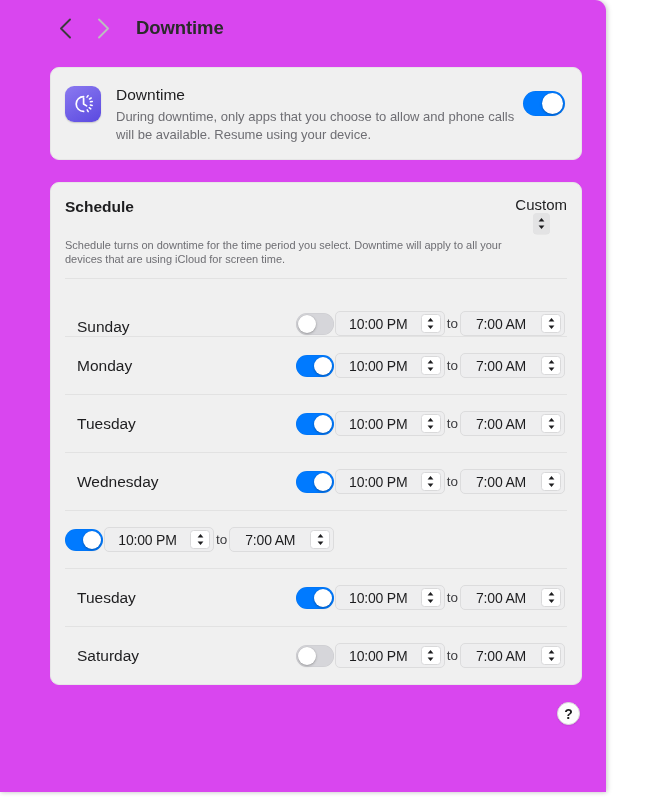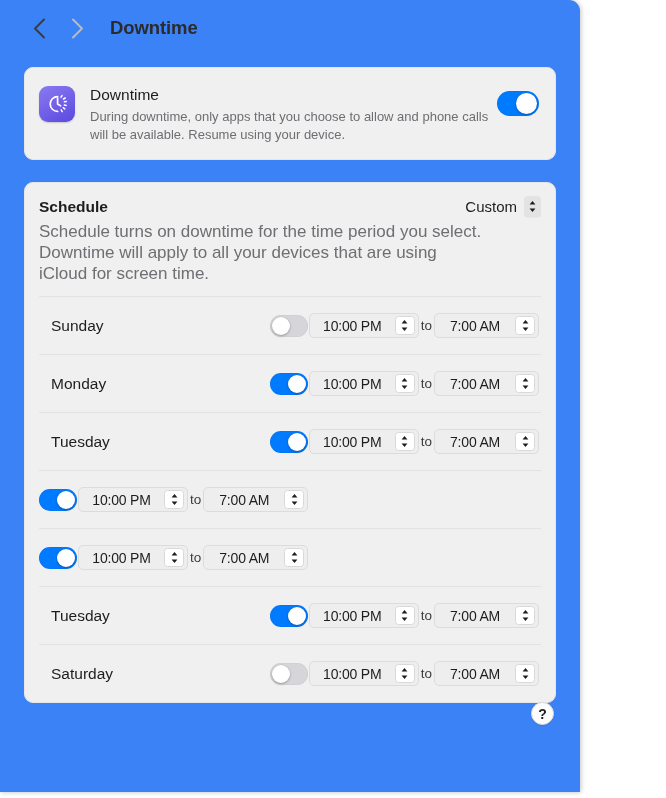--- a/index.html
+++ b/index.html
@@ -14,25 +14,26 @@
     -webkit-font-smoothing: antialiased;
     overflow: hidden;
   }
 
   .window {
     position: absolute;
     left: 0;
     top: 0;
     width: 580px;
     height: 792px;
-    background: #3b82f6;
+    background: #d946ef;
     border-top-right-radius: 11px;
     border-bottom-right-radius: 0;
     box-shadow: 2px 0 5px rgba(0,0,0,0.13), 0 1px 4px rgba(0,0,0,0.10);
     overflow: hidden;
+    padding-left: 26px;
   }
 
   
   .toolbar {
     display: flex;
     align-items: center;
     height: 56px;
     padding: 0 0 0 24px;
     box-sizing: border-box;
   }
@@ -163,37 +164,38 @@
     align-items: flex-start;
     justify-content: space-between;
   }
   .sched-title {
     font-size: 15.5px;
     font-weight: 700;
     color: #1d1d1f;
     line-height: 19px;
   }
   .sched-desc {
-    font-size: 17px;
+    font-size: 11px;
     color: #6e6e73;
-    line-height: 21px;
+    line-height: 14px;
     margin-top: 4px;
     max-width: 450px;
   }
 
   
   .popup-btn {
     display: flex;
     align-items: center;
-    gap: 7px;
+    gap: 0;
     background: none;
     border: 0;
     padding: 0;
     cursor: pointer;
     margin-top: -1px;
+    flex-direction: column;
   }
   .popup-label {
     font-size: 15px;
     color: #1d1d1f;
   }
   .chev-box {
     width: 17px;
     height: 21px;
     border-radius: 4px;
     background: #e3e3e4;
@@ -203,21 +205,21 @@
     box-shadow: 0 0.5px 0.5px rgba(0,0,0,0.07);
   }
 
   
   .day-row {
     display: flex;
     align-items: center;
     height: 57px;
     border-top: 1px solid #e2e2e2;
   }
-  .day-row:first-of-type { border-top: 1px solid #e2e2e2; }
+  .day-row:first-of-type { border-top: 1px solid #e2e2e2; align-items: flex-end; }
   .day-name {
     flex: 1 1 auto;
     font-size: 15.5px;
     color: #1d1d1f;
     padding-left: 12px;
   }
   .day-controls {
     flex: 0 0 auto;
     display: flex;
     align-items: center;
@@ -433,20 +435,21 @@
               <svg width="9" height="13" viewBox="0 0 9 13" fill="none">
                 <path d="M4.5 1L7.4 4.6H1.6L4.5 1Z" fill="#1d1d1f"></path>
                 <path d="M4.5 12L1.6 8.4H7.4L4.5 12Z" fill="#1d1d1f"></path>
               </svg>
             </div>
           </div>
         </div>
       </div>
 
       <div class="day-row">
+        <div class="day-name">Wednesday</div>
         <div class="day-controls">
           <button class="switch small on">
             <span class="knob"></span>
           </button>
           <div class="stepper">
             <div class="time-val">10:00 PM</div>
             <div class="step-arrows">
               <svg width="9" height="13" viewBox="0 0 9 13" fill="none">
                 <path d="M4.5 1L7.4 4.6H1.6L4.5 1Z" fill="#1d1d1f"></path>
                 <path d="M4.5 12L1.6 8.4H7.4L4.5 12Z" fill="#1d1d1f"></path>

